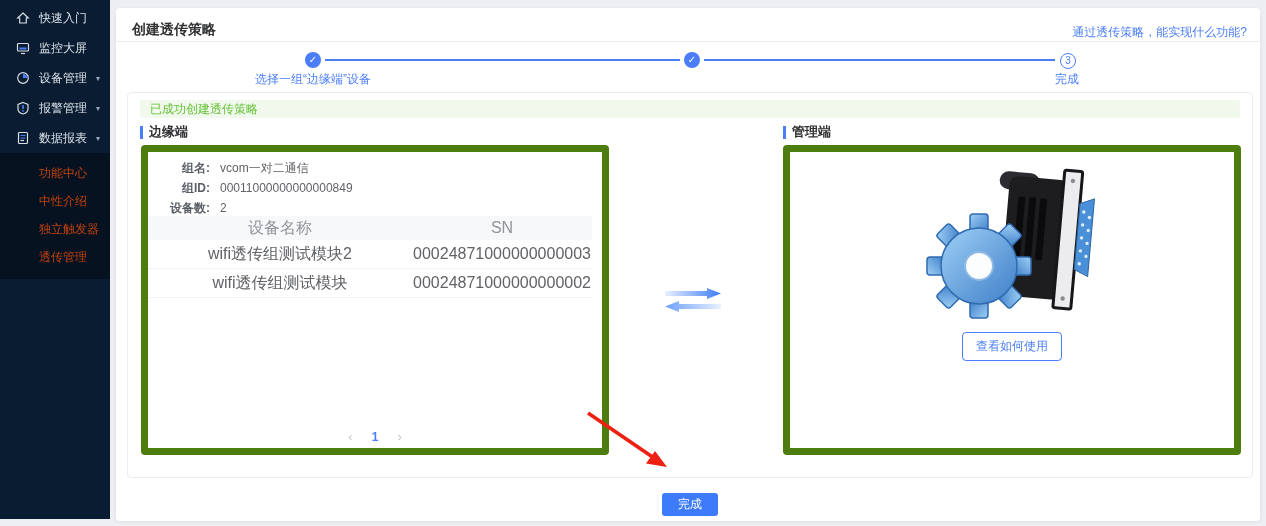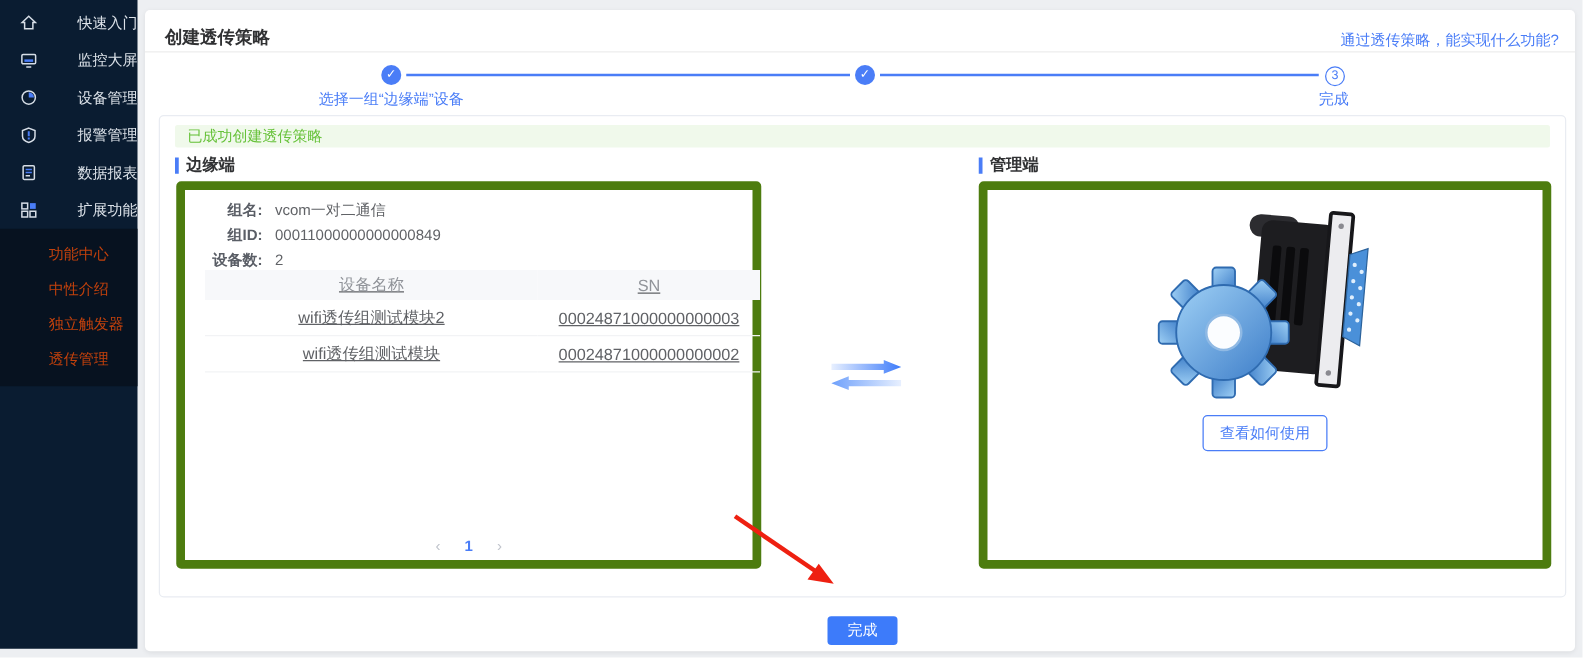--- a/index.html
+++ b/index.html
@@ -3,21 +3,21 @@
 <meta charset="utf-8">
 <style>
   html,body{margin:0;padding:0;}
   body{
     width:1266px;height:526px;position:relative;overflow:hidden;
     background:#edeff2;font-family:"Liberation Sans","DejaVu Sans",sans-serif;
     -webkit-font-smoothing:antialiased;
   }
   
   .sidebar{position:absolute;left:0;top:0;width:110px;height:519px;background:#0a1c31;color:#dbe1e8;font-size:12px;}
-  .side-item{height:30px;display:flex;align-items:center;padding:0 10px 0 16px;cursor:pointer;gap:23px;}
+  .side-item{height:30px;display:flex;align-items:center;padding:0 10px 0 16px;cursor:pointer;}
   .si-icon{width:14px;height:14px;margin-right:9px;flex:0 0 auto;display:flex;align-items:center;justify-content:center;}
   .si-label{white-space:nowrap;}
   .si-caret{margin-left:auto;font-size:8px;color:#9aa6b5;}
   .submenu{background:#071220;padding:6px 0 8px 0;}
   .submenu-item{height:28px;line-height:28px;padding-left:39px;color:#c2410c;cursor:pointer;white-space:nowrap;}
   
   .main-card{position:absolute;left:116px;top:8px;width:1144px;height:513px;background:#fff;border-radius:4px;box-shadow:0 1px 4px rgba(0,0,0,.07);}
   .page-title{position:absolute;left:16px;top:13px;font-size:14px;color:#303133;font-weight:700;}
   .help-link{position:absolute;right:13px;top:16px;font-size:12px;color:#4a7df7;cursor:pointer;}
   .title-divider{position:absolute;left:0;right:0;top:33px;height:1px;background:#ededed;}
@@ -34,21 +34,21 @@
   .section-title{position:absolute;top:30px;display:flex;align-items:center;font-size:13px;color:#303133;font-weight:600;}
   .section-bar{width:3px;height:13px;background:#4a7df7;margin-right:6px;}
   .sub-card{position:absolute;top:52px;height:310px;border:7px solid #4d7c0f;border-radius:4px;box-sizing:border-box;background:#fff;}
   .edge-card{left:13px;width:468px;}
   .manager-card{left:655px;width:458px;}
   
   .info-rows{padding-top:6px;}
   .info-row{display:flex;font-size:12px;height:20px;line-height:20px;}
   .info-label{width:62px;text-align:right;color:#5a5e66;font-weight:700;margin-right:10px;flex:0 0 auto;}
   .info-value{color:#606266;}
-  .device-table{position:absolute;left:16px;top:64px;width:444px;border-collapse:collapse;font-size:13px;color:#606266;text-decoration:underline;}
+  .device-table{position:absolute;left:0;top:64px;width:444px;border-collapse:collapse;font-size:16px;color:#606266;}
   .device-table th{height:22px;background:#f7f8fa;color:#909399;font-weight:400;text-align:center;}
   .device-table td{height:26px;text-align:center;border-bottom:1px solid #f2f3f5;}
   .col-name{width:60%;} .col-sn{width:40%;}
   .pagination{position:absolute;left:0;right:0;top:278px;text-align:center;font-size:12px;color:#c0c4cc;}
   .pagination .pg-prev,.pagination .pg-next{cursor:pointer;padding:0 4px;}
   .pagination .pg-page{color:#4a7df7;font-weight:700;margin:0 12px;cursor:pointer;}
   
   .transfer-arrows{position:absolute;left:537px;top:195px;width:56px;height:24px;}
   
   .manager-graphic{position:absolute;left:50%;top:14px;transform:translateX(-50%);}
@@ -115,32 +115,20 @@
       <svg width="14" height="14" viewBox="0 0 14 14">
           <rect x="2.5" y="1.5" width="9" height="11" rx="1" fill="none" stroke="#d6dde6" stroke-width="1.2"></rect>
           <path d="M4.5 4.5 h5 M4.5 7 h5" stroke="#4a7df7" stroke-width="1.2"></path>
           <path d="M4.5 9.5 h3.5" stroke="#d6dde6" stroke-width="1.2"></path>
         </svg>
     </span>
     <span class="si-label">数据报表</span>
     <span class="si-caret">▾</span>
   </div>
 
-  <div class="side-item">
-    <span class="si-icon">
-      <svg width="14" height="14" viewBox="0 0 14 14">
-          <rect x="1.5" y="1.5" width="4.6" height="4.6" fill="none" stroke="#d6dde6" stroke-width="1.2"></rect>
-          <rect x="8" y="1.5" width="4.6" height="4.6" fill="#4a7df7"></rect>
-          <rect x="1.5" y="8" width="4.6" height="4.6" fill="none" stroke="#d6dde6" stroke-width="1.2"></rect>
-          <rect x="8" y="8" width="4.6" height="4.6" fill="none" stroke="#d6dde6" stroke-width="1.2"></rect>
-        </svg>
-    </span>
-    <span class="si-label">扩展功能</span>
-    <span class="si-caret">▴</span>
-  </div>
 
   <div class="submenu">
     <div class="submenu-item">功能中心</div>
     <div class="submenu-item">中性介绍</div>
     <div class="submenu-item">独立触发器</div>
     <div class="submenu-item">透传管理</div>
   </div>
 </div>
 
 <div class="main-card">

